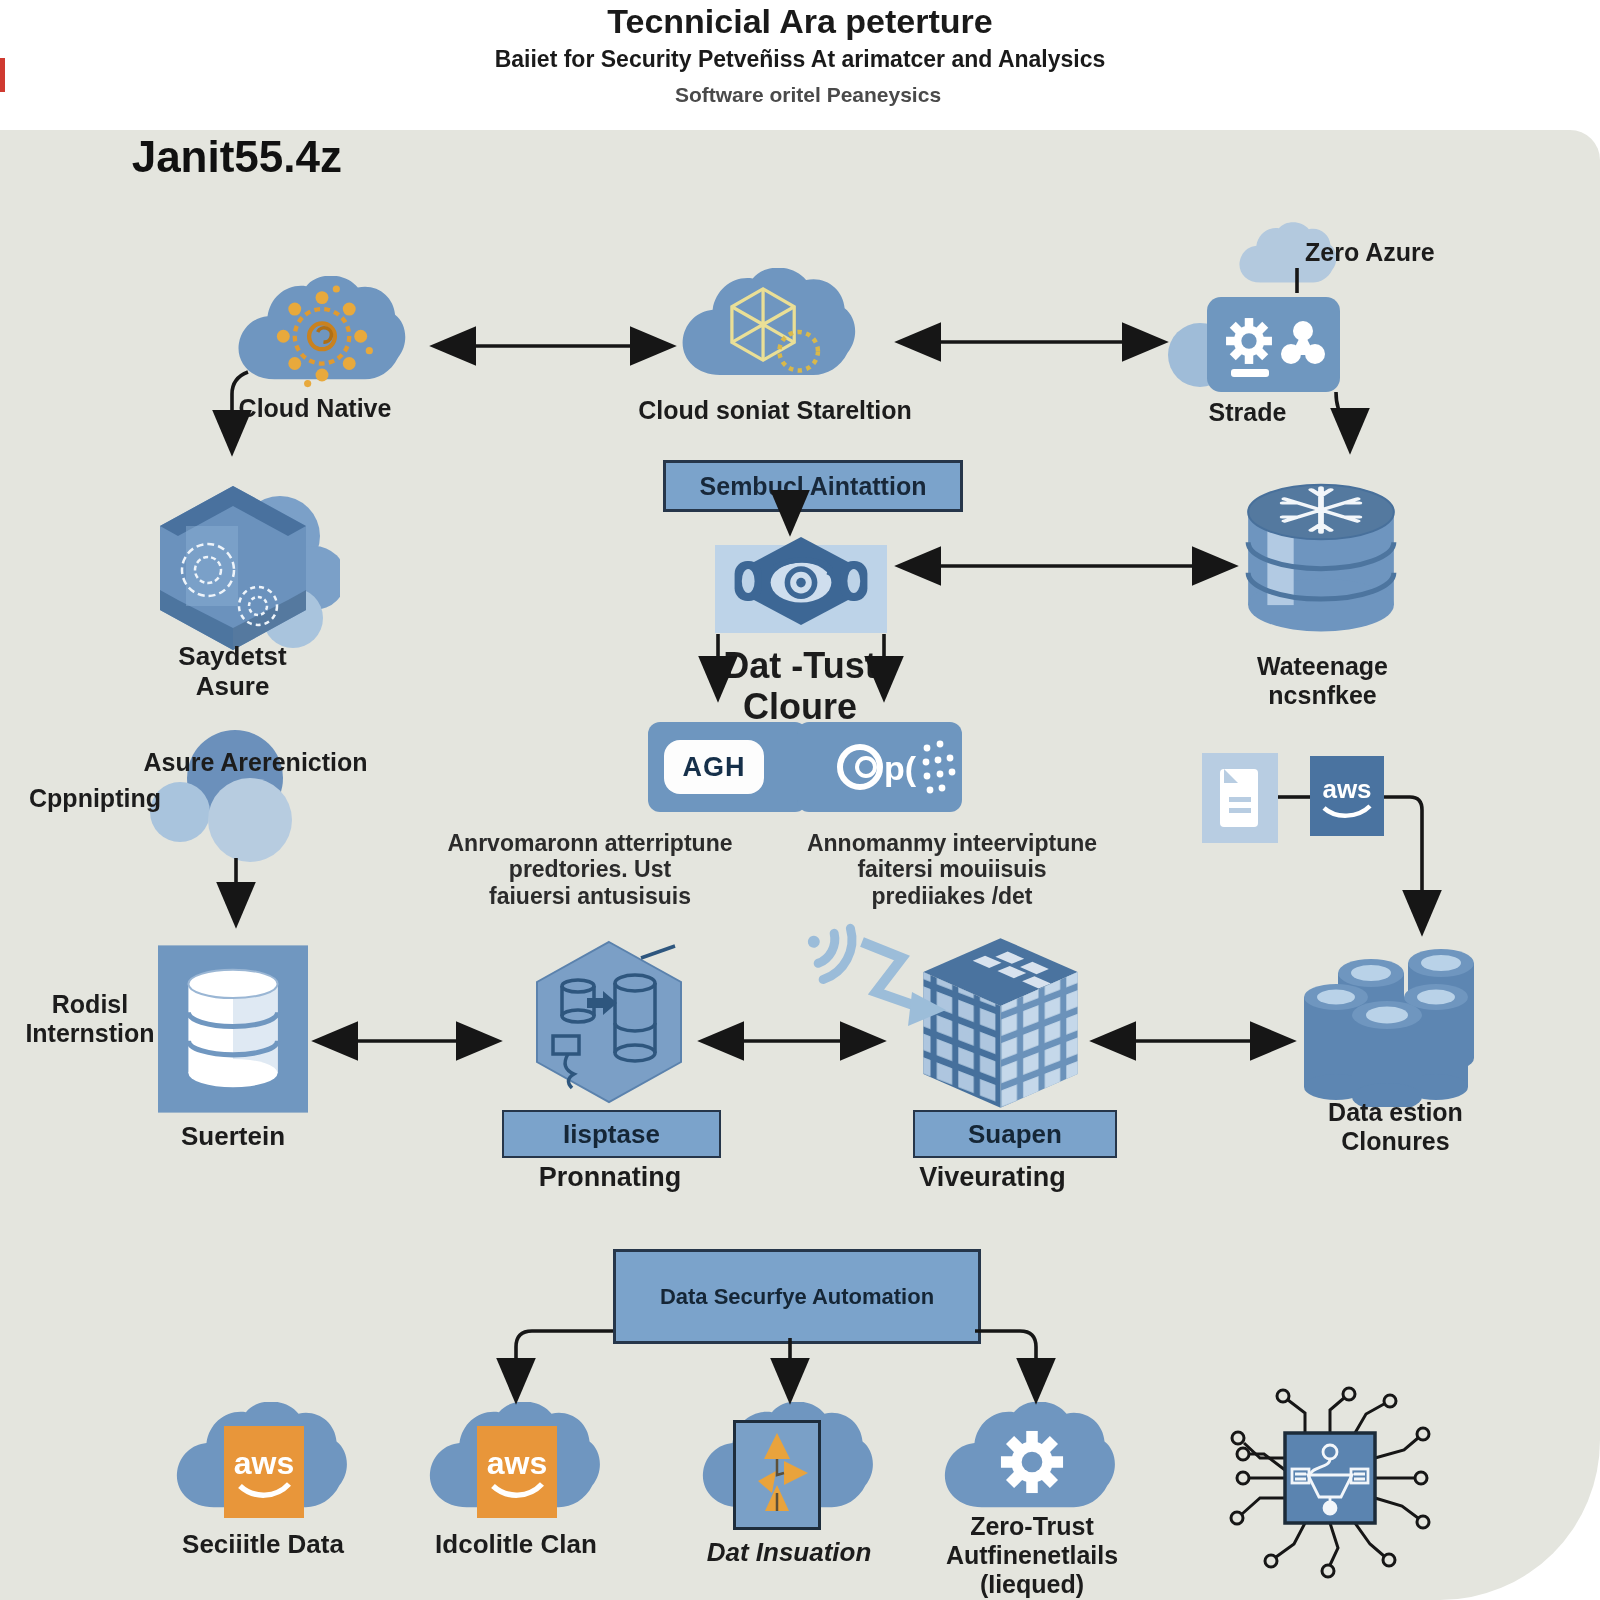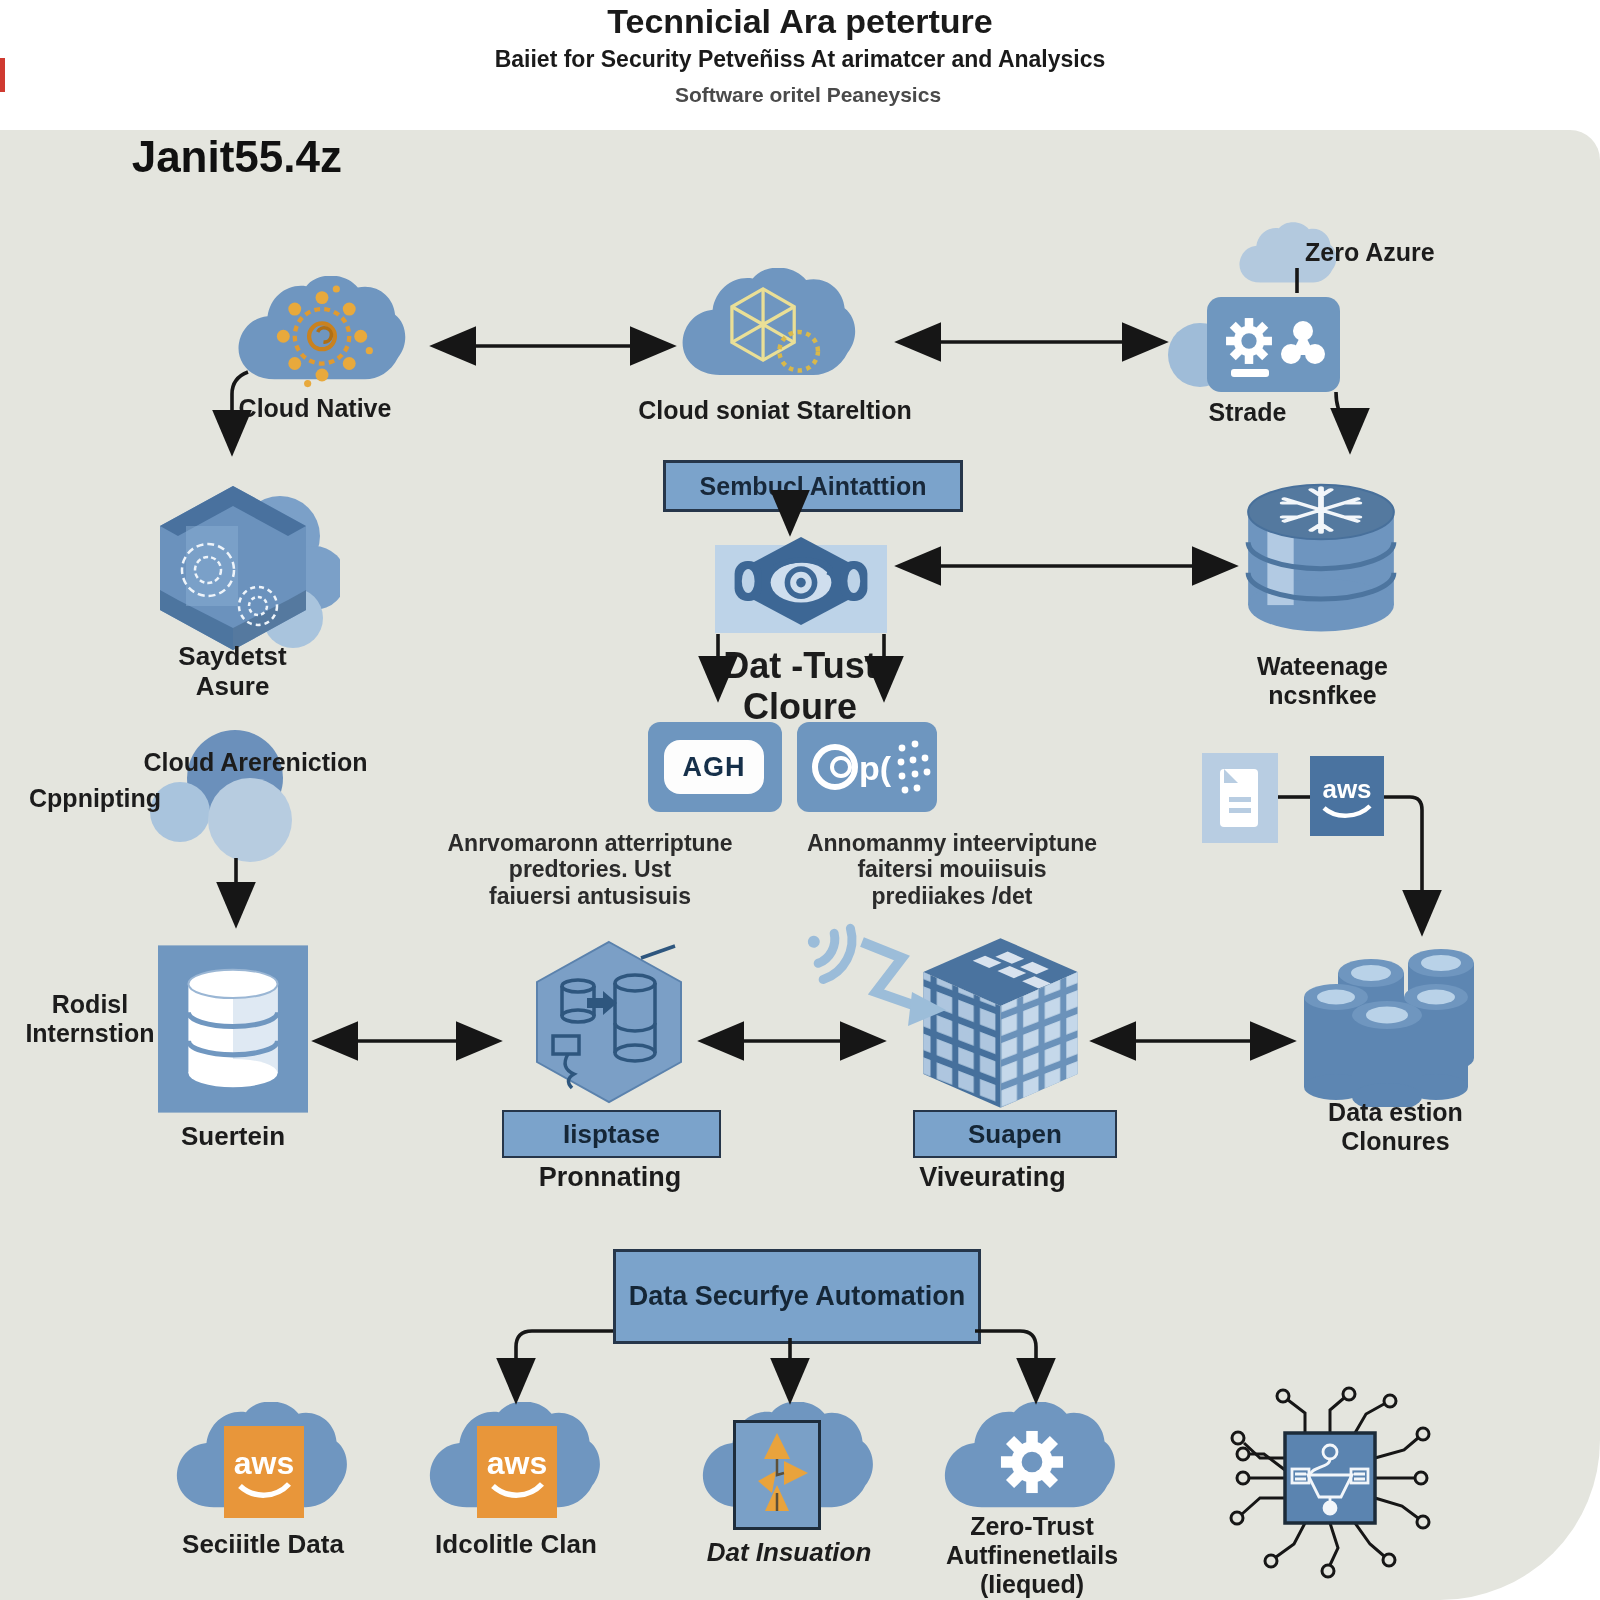--- a/index.html
+++ b/index.html
@@ -4,21 +4,21 @@
 <style>
   html,body{margin:0;padding:0;background:#ffffff;}
   .canvas{position:relative;width:1600px;height:1600px;background:#ffffff;overflow:hidden;
           font-family:"Liberation Sans","DejaVu Sans",sans-serif;}
   .panel{position:absolute;left:0;top:130px;width:1600px;height:1470px;background:#e4e5de;
          border-radius:0 30px 160px 0;}
   .hdr{position:absolute;left:0;width:1600px;text-align:center;color:#1a1a1a;}
   .lbl{position:absolute;font-weight:bold;color:#1c1c1c;text-align:center;line-height:1.15;}
   .bluebox{position:absolute;background:#7ba3cb;border:3px solid #26364a;display:flex;
            align-items:center;justify-content:center;font-weight:bold;color:#152636;}
-  .rnd{position:absolute;border-radius:12px;background:#6e96bf;}
+  .rnd{position:absolute;border-radius:12px;background:#6e96bf;padding-left:25px;}
   .abs{position:absolute;}
   svg{display:block;}
   .redmark{position:absolute;left:0;top:58px;width:5px;height:34px;background:#cf3a30;}
 </style>
 </head>
 <body>
 
 <div class="canvas">
 
   
@@ -207,21 +207,21 @@
     <div>Wateenage</div>
     <div>ncsnfkee</div>
   </div>
 
   
   <svg class="abs" style="left:120px;top:720px" width="220" height="150">
     <circle cx="115" cy="58" r="48" fill="#6b90bb"></circle>
     <circle cx="60" cy="92" r="30" fill="#a9c4dd"></circle>
     <circle cx="130" cy="100" r="42" fill="#b7cce0"></circle>
   </svg>
-  <div class="lbl" style="left:83px;top:748px;width:345px;font-size:25px;">Cloud Arereniction</div>
+  <div class="lbl" style="left:83px;top:748px;width:345px;font-size:25px;">Asure Arereniction</div>
   <div class="lbl" style="left:0px;top:784px;width:190px;font-size:25px;">Cppnipting</div>
 
   
   <div class="abs" style="left:1202px;top:753px;width:76px;height:90px;background:#b8cde2;">
     <svg width="76" height="90" viewBox="0 0 76 90">
       <path d="M22,16 h30 a4,4 0 0 1 4,4 v50 a4,4 0 0 1 -4,4 h-30 a4,4 0 0 1 -4,-4 v-50 a4,4 0 0 1 4,-4 z" fill="#ffffff"></path>
       <path d="M22,16 l14,14 h-14 z" fill="#b8cde2"></path>
       <rect x="27" y="44" width="22" height="5" fill="#b8cde2"></rect>
       <rect x="27" y="55" width="22" height="5" fill="#b8cde2"></rect>
     </svg>
@@ -332,21 +332,21 @@
       <ellipse cx="87" cy="80" rx="35" ry="14" fill="#6f96bf"></ellipse>
         <ellipse cx="87" cy="80" rx="21" ry="8.5" fill="#b9d2e8"></ellipse>
     </g>
   </svg>
   <div class="lbl" style="left:1283px;top:1098px;width:225px;font-size:25px;">
     <div>Data estion</div>
     <div>Clonures</div>
   </div>
 
   
-  <div class="bluebox" style="left:613px;top:1249px;width:362px;height:89px;font-size:27px;">
+  <div class="bluebox" style="left:613px;top:1249px;width:362px;height:89px;font-size:22px;">
     <span>Data Securfye Automation</span>
   </div>
 
   
   <svg class="abs" style="left:172px;top:1402px" width="180" height="114" viewBox="0 0 120 78">
     <use href="#cloud-shape" fill="#6f96c0"></use>
   </svg>
   <div class="abs" style="left:224px;top:1426px;width:80px;height:92px;background:#e8963a;">
     <svg width="80" height="92" viewBox="0 0 80 92">
       <text x="40" y="48" text-anchor="middle" font-size="32" font-weight="bold" fill="#ffffff" font-family="Liberation Sans, sans-serif">aws</text>

